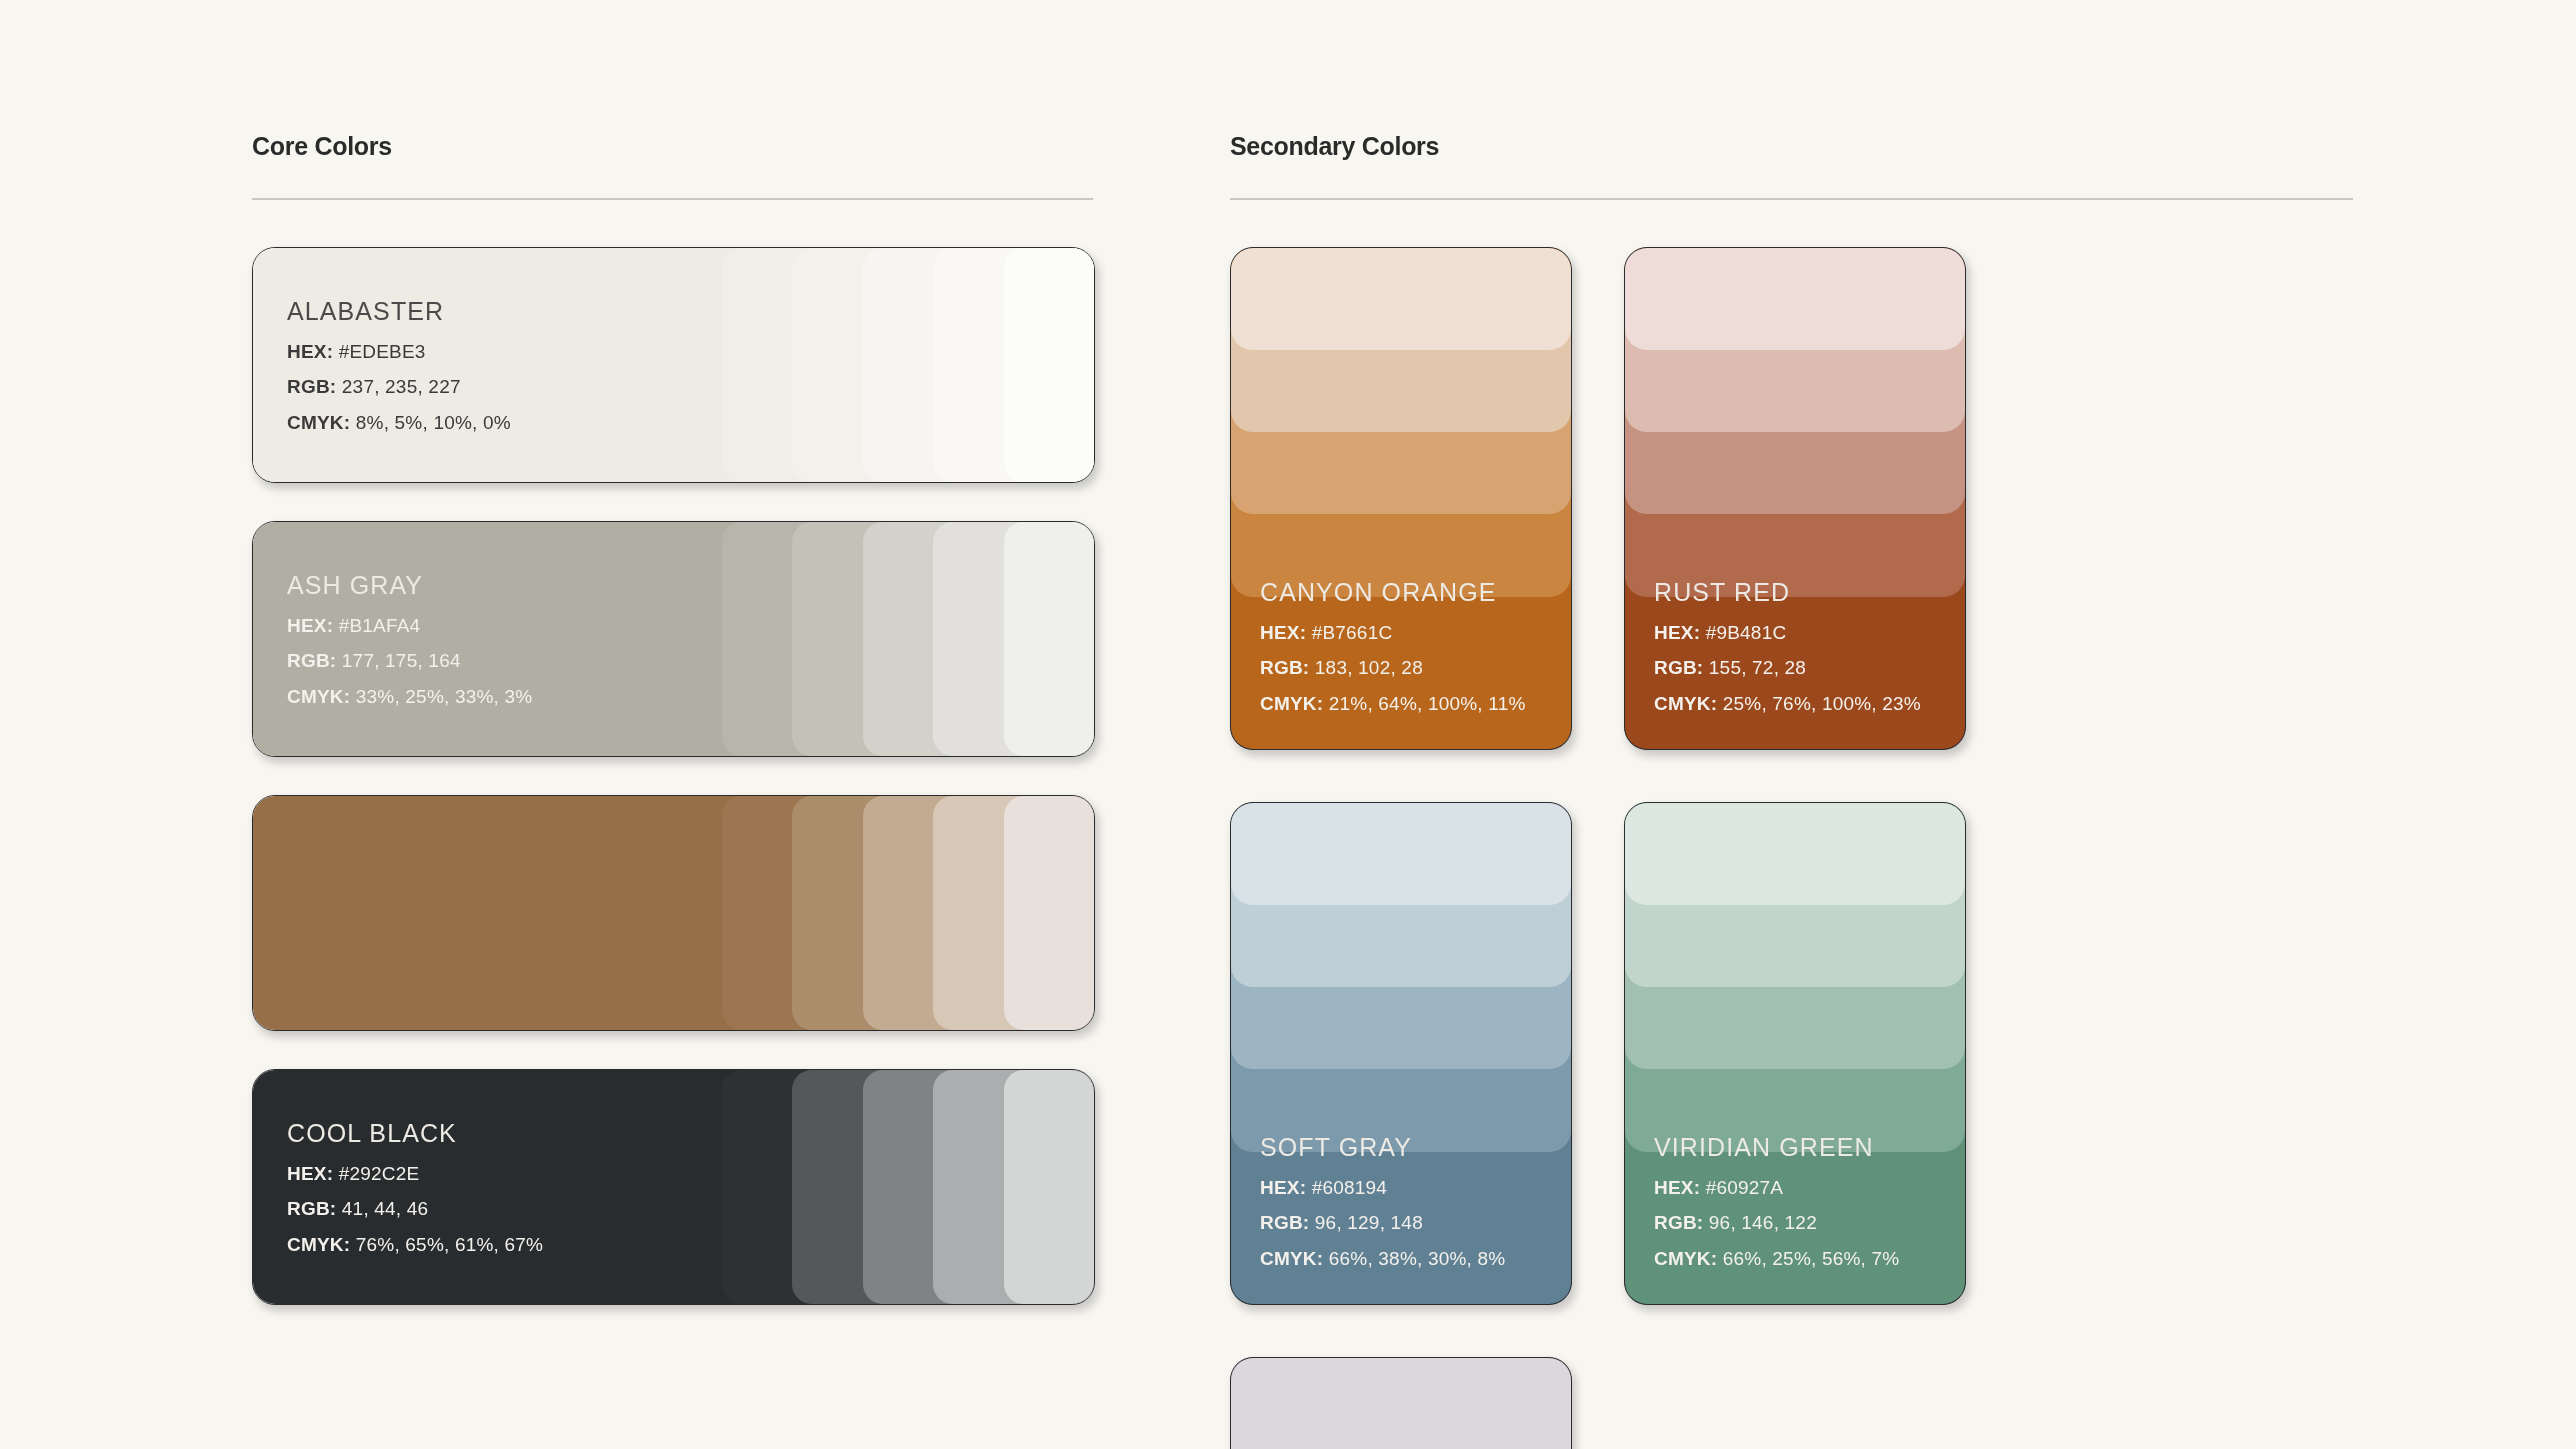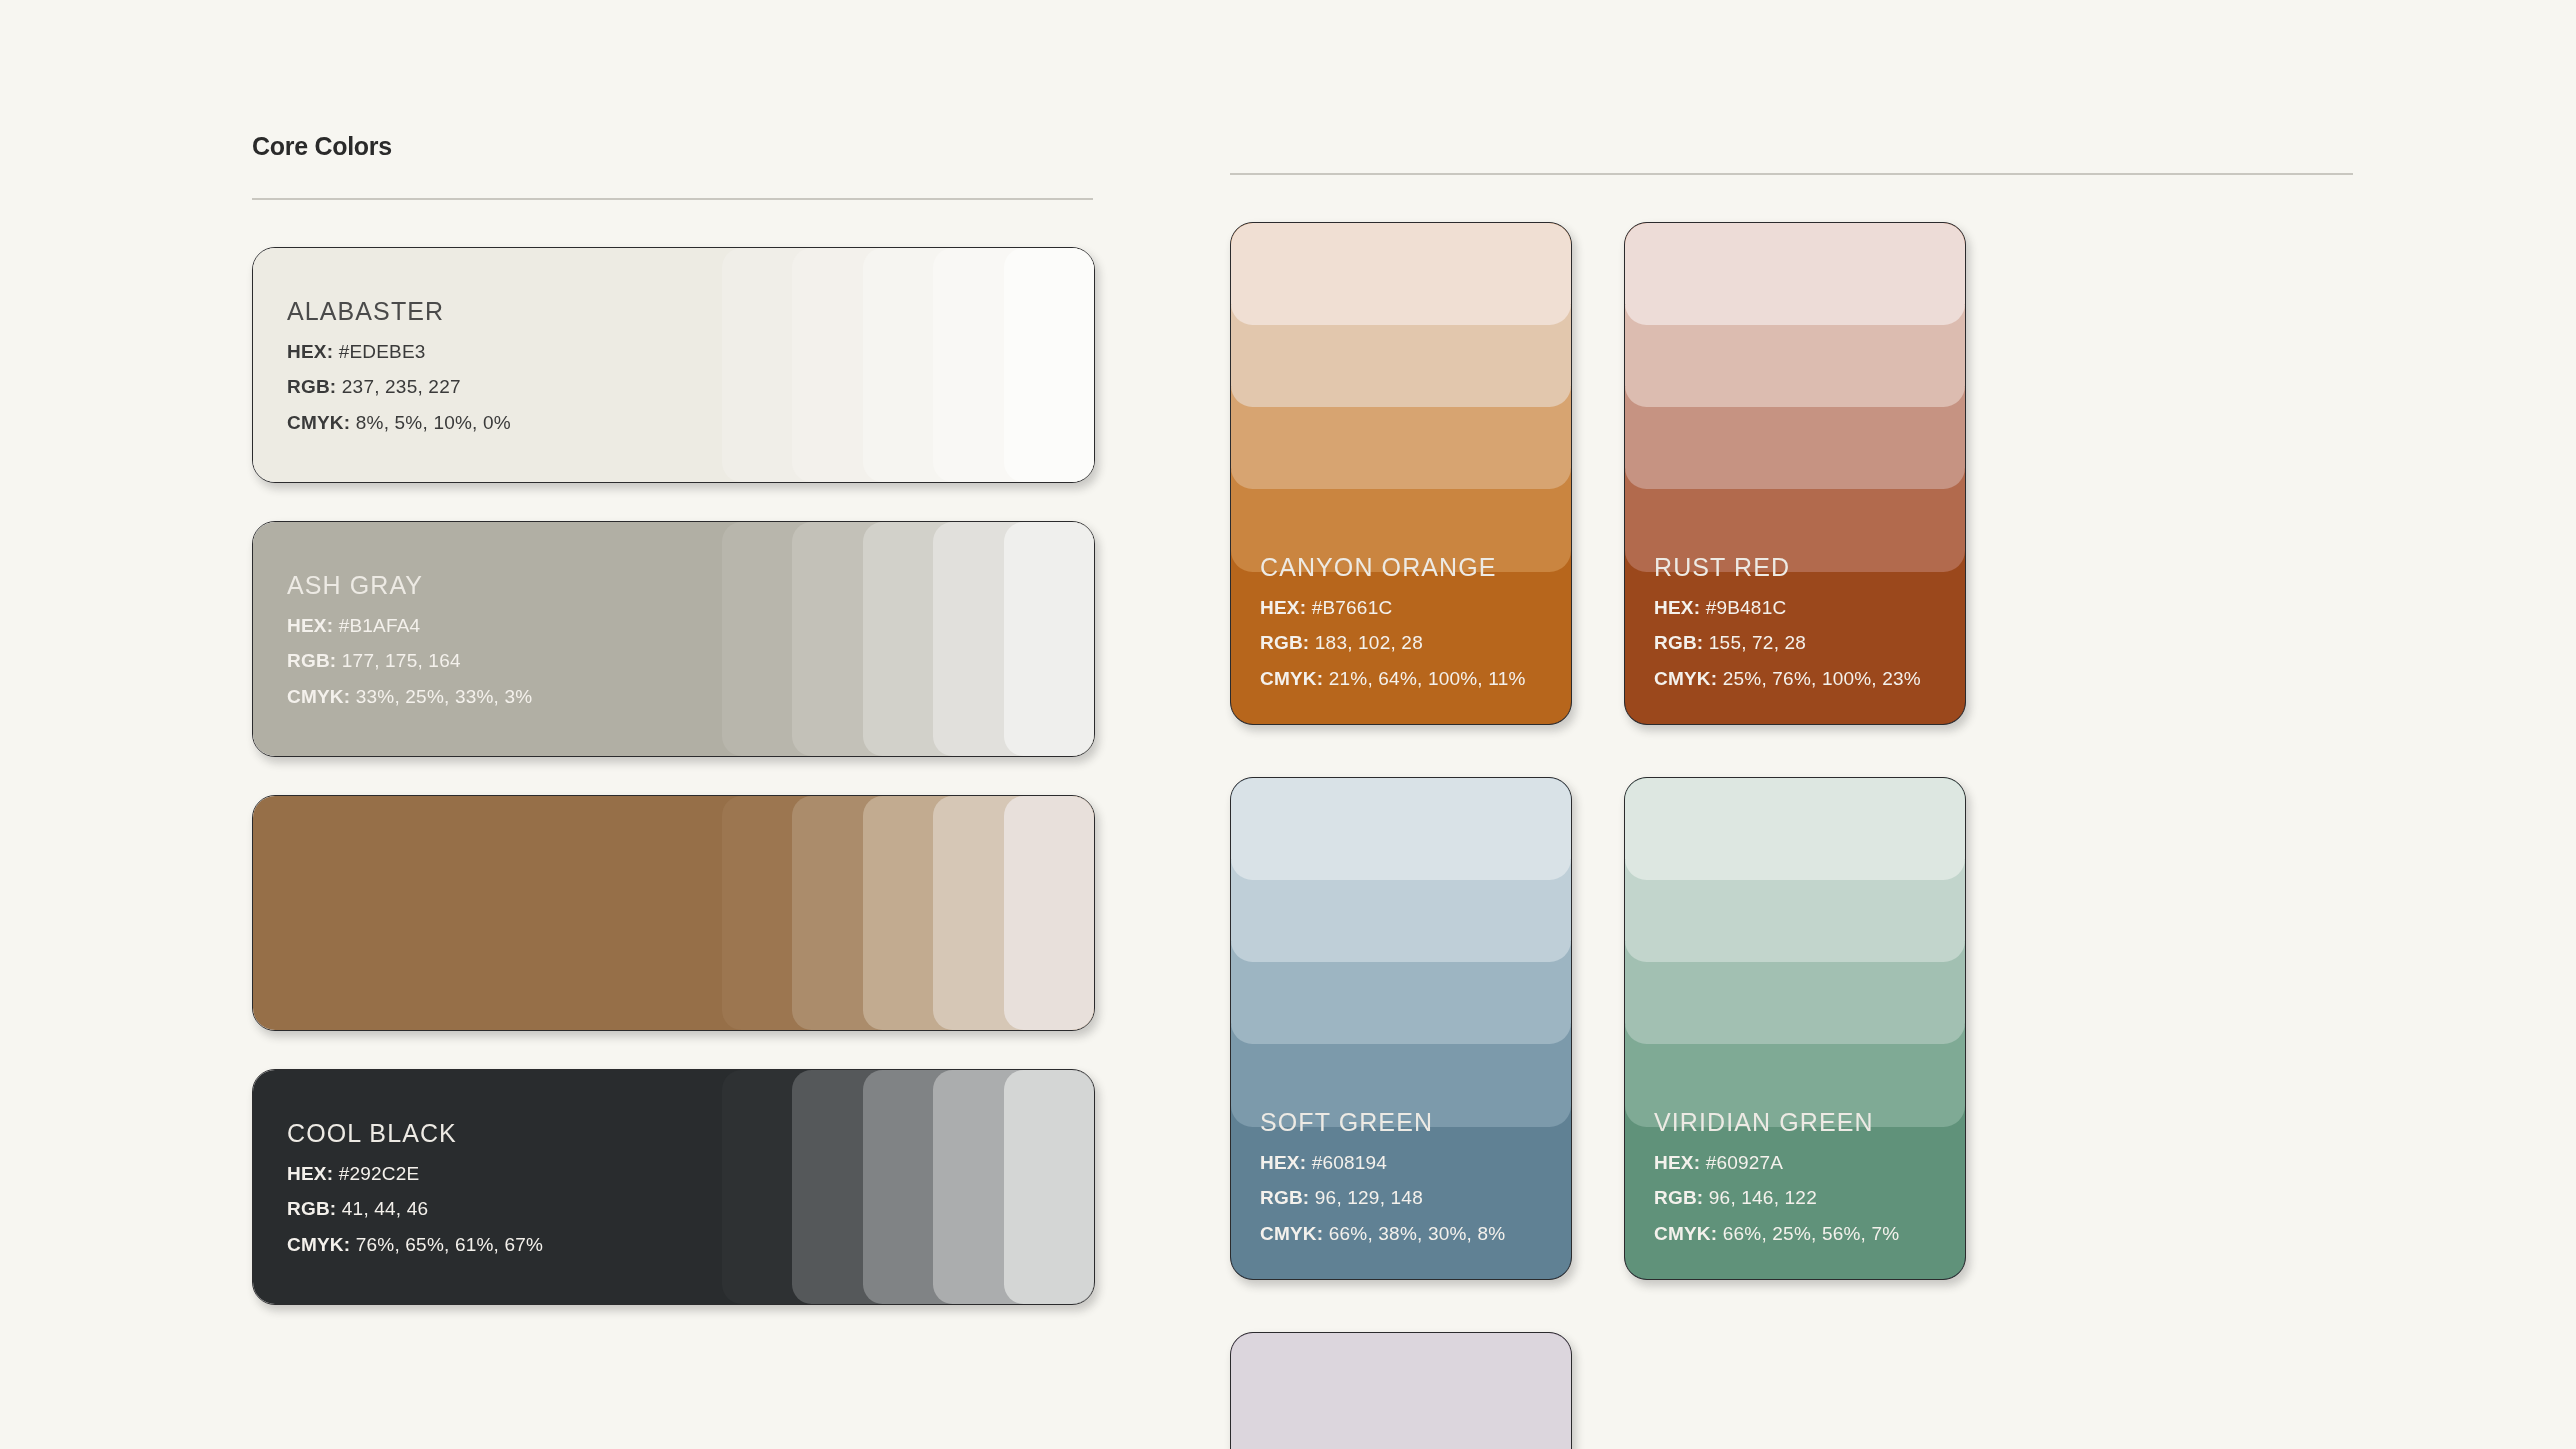--- a/index.html
+++ b/index.html
@@ -216,20 +216,21 @@
             <div class="swatch-name">COOL BLACK</div>
             <div class="spec-row"><span class="spec-key">HEX:</span> <span class="spec-val"> #292C2E</span></div>
             <div class="spec-row"><span class="spec-key">RGB:</span> <span class="spec-val"> 41, 44, 46</span></div>
             <div class="spec-row"><span class="spec-key">CMYK:</span> <span class="spec-val"> 76%, 65%, 61%, 67%</span></div>
           </div>
         </div>
       </div>
   </div>
 
   <div class="column column-secondary">
+    <h2 class="section-title">Secondary Colors</h2>
     <div class="section-rule"></div>
     <div class="secondary-grid" id="secondary-grid">
         <div class="sec-card">
           <div class="sec-base" style="background: rgb(183, 102, 28);"></div>
           <div class="sec-steps">
             <div class="sec-step" style="background: rgb(240, 223, 211); z-index: 4;"></div>
             <div class="sec-step" style="background: rgb(226, 199, 173); z-index: 3;"></div>
             <div class="sec-step" style="background: rgb(215, 164, 113); z-index: 2;"></div>
             <div class="sec-step" style="background: rgb(202, 133, 64); z-index: 1;"></div>
           </div>
@@ -257,21 +258,21 @@
         </div>
         <div class="sec-card">
           <div class="sec-base" style="background: rgb(96, 129, 148);"></div>
           <div class="sec-steps">
             <div class="sec-step" style="background: rgb(217, 226, 231); z-index: 4;"></div>
             <div class="sec-step" style="background: rgb(191, 207, 216); z-index: 3;"></div>
             <div class="sec-step" style="background: rgb(157, 181, 194); z-index: 2;"></div>
             <div class="sec-step" style="background: rgb(124, 154, 171); z-index: 1;"></div>
           </div>
           <div class="sec-text on-dark">
-            <div class="swatch-name">SOFT GREEN</div>
+            <div class="swatch-name">SOFT GRAY</div>
             <div class="spec-row"><span class="spec-key">HEX:</span> <span class="spec-val"> #608194</span></div>
             <div class="spec-row"><span class="spec-key">RGB:</span> <span class="spec-val"> 96, 129, 148</span></div>
             <div class="spec-row"><span class="spec-key">CMYK:</span> <span class="spec-val"> 66%, 38%, 30%, 8%</span></div>
           </div>
         </div>
         <div class="sec-card">
           <div class="sec-base" style="background: rgb(96, 146, 122);"></div>
           <div class="sec-steps">
             <div class="sec-step" style="background: rgb(221, 231, 225); z-index: 4;"></div>
             <div class="sec-step" style="background: rgb(194, 213, 204); z-index: 3;"></div>

